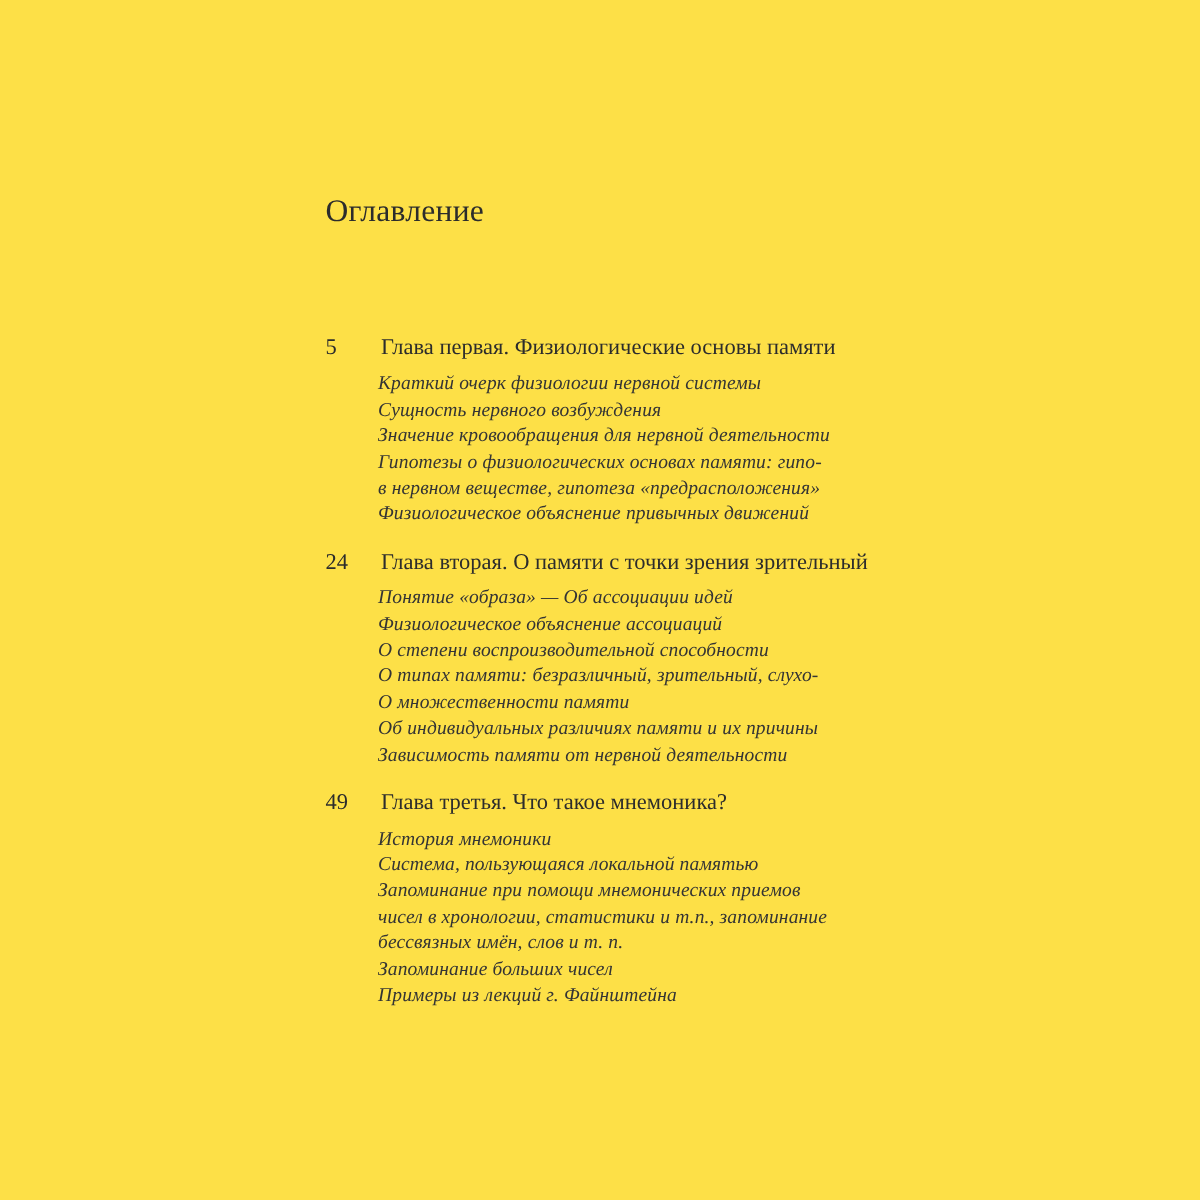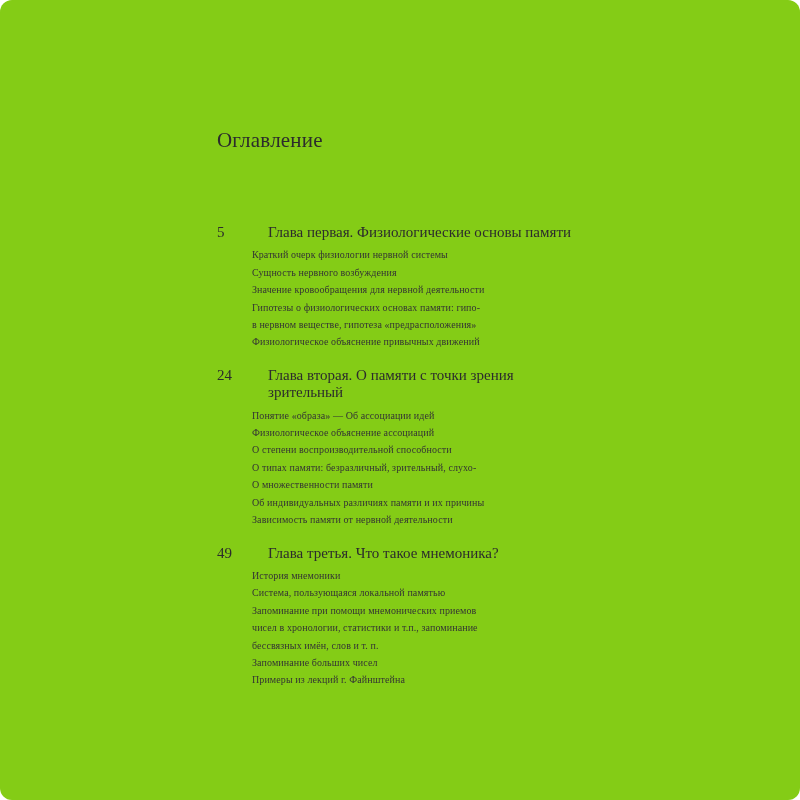--- a/index.html
+++ b/index.html
@@ -11,22 +11,21 @@
     height: 800px;
     background: #ffffff;
     font-family: "Liberation Serif", "DejaVu Serif", serif;
     color: #2e2e2e;
     overflow: hidden;
     position: relative;
   }
   .page {
     position: absolute;
     inset: 0;
-    background: #84cc16;
-    border-radius: 12px;
+    background: #fde047;
   }
   .page-title {
     position: absolute;
     left: 217px;
     top: 113px;
     font-size: 21px;
     line-height: 26px;
     font-weight: 400;
     color: #2c2c2c;
     letter-spacing: 0.2px;
@@ -49,26 +48,27 @@
     line-height: 17.4px;
     color: #2c2c2c;
   }
   .chapter-body {
     flex: 1 1 auto;
     max-width: 340px;
   }
   .chapter-heading {
     font-size: 15px;
     line-height: 17.4px;
-    margin: 0 0 5px 16px;
+    margin: 0 0 5px 2px;
     font-weight: 400;
     color: #2c2c2c;
   }
   .toc-line {
-    font-size: 10px;
+    font-style: italic;
+    font-size: 13px;
     line-height: 17.4px;
     color: #343434;
     letter-spacing: 0.1px;
   }
 </style>
 </head>
 <body>
 
 <div class="page">
 

